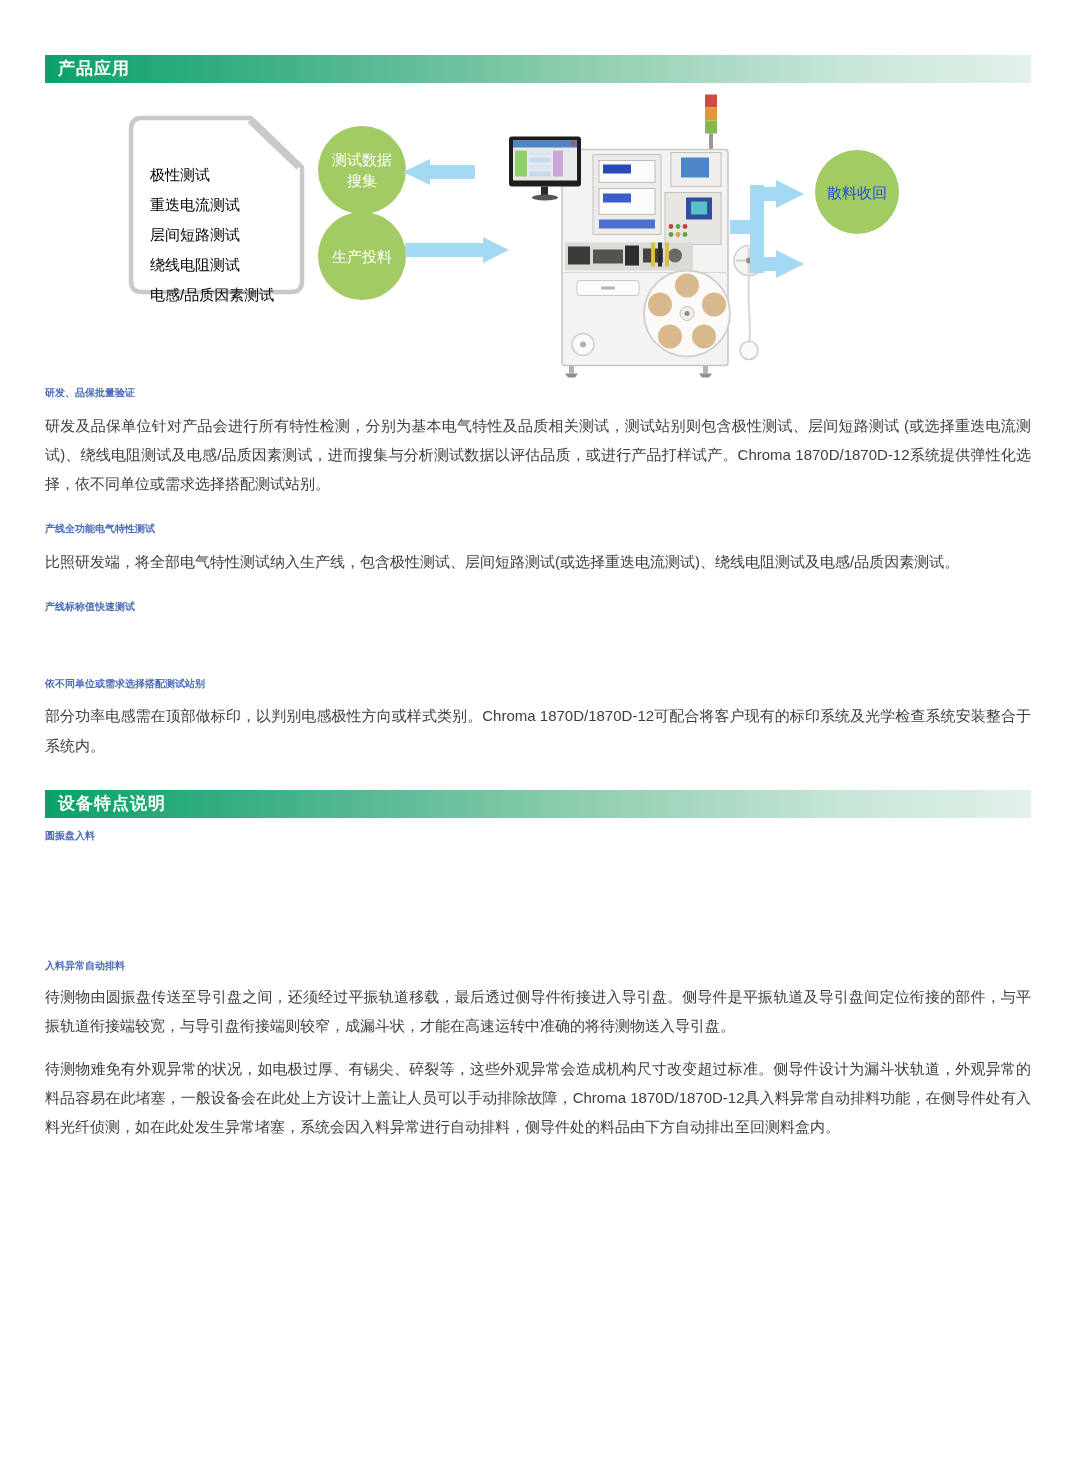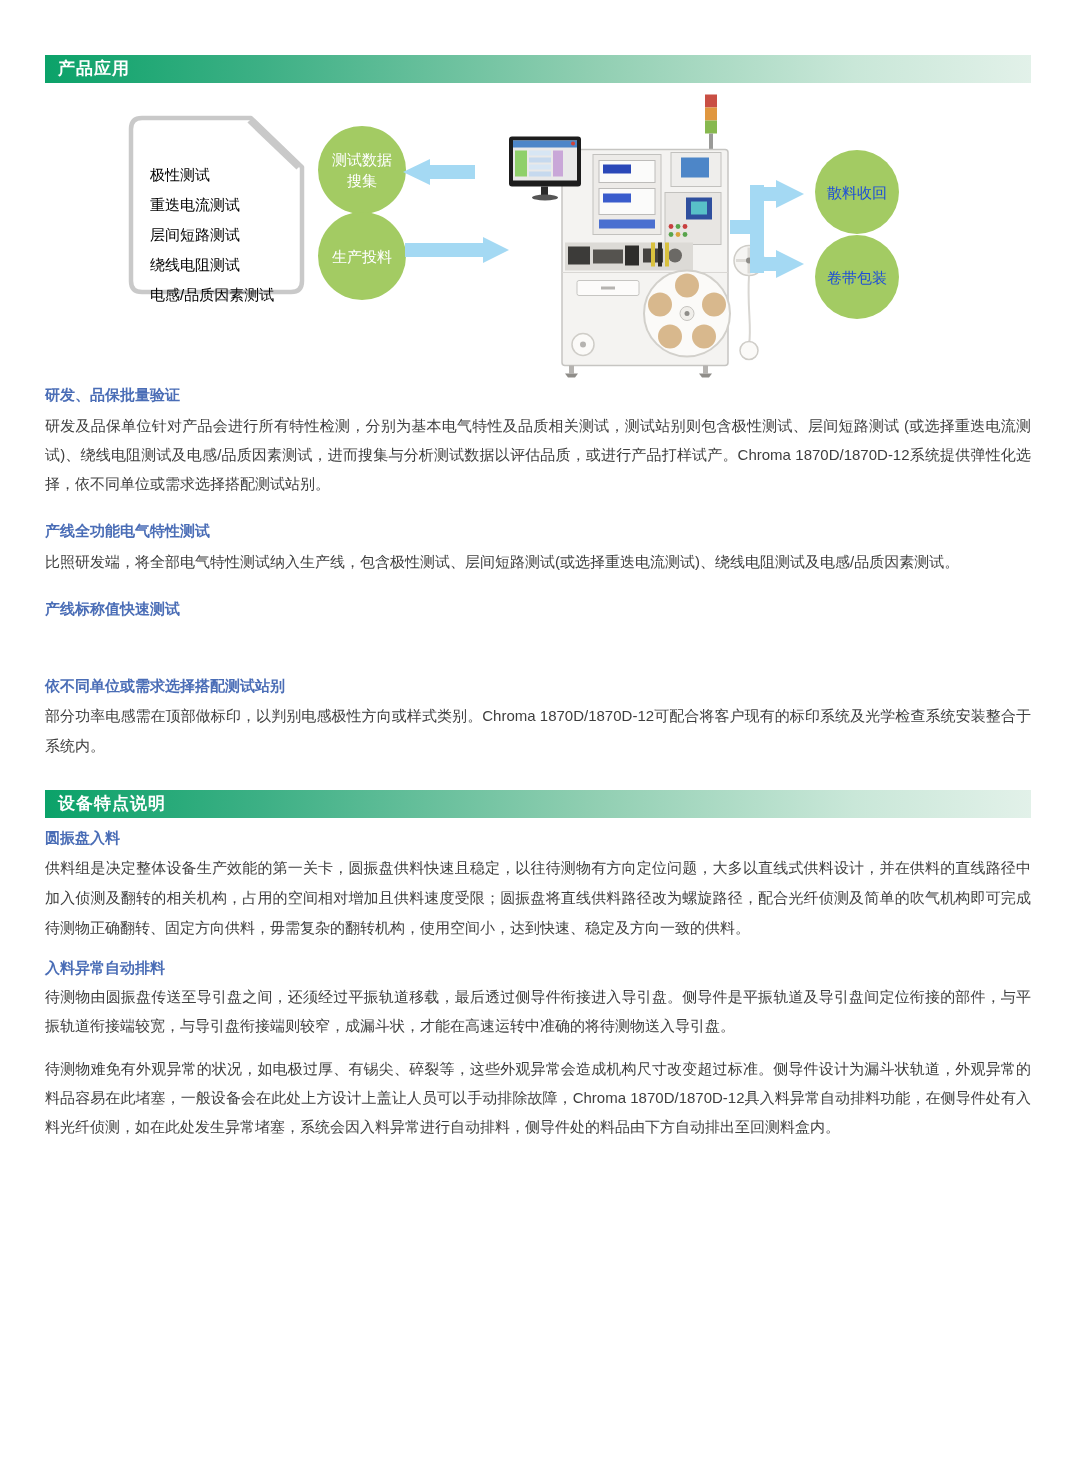--- a/index.html
+++ b/index.html
@@ -24,21 +24,21 @@
   #node-collect{left:273px;top:36px;width:88px;height:88px;}
   #node-feed{left:273px;top:122px;width:88px;height:88px;}
   #node-bulk{left:770px;top:60px;width:84px;height:84px;}
   #node-tape{left:770px;top:145px;width:84px;height:84px;}
   .arrow{position:absolute;}
   #arrow-collect{left:358px;top:69px;}
   #arrow-feed{left:360px;top:147px;}
   #bracket{left:685px;top:85px;}
   .machine{position:absolute;left:420px;top:0px;width:300px;height:290px;}
   
-  .sec-head{position:absolute;left:45px;font-size:15px;font-weight:bold;color:#4a6db6;}
+  .sec-head{position:absolute;left:45px;font-size:10px;font-weight:bold;color:#4a6db6;}
   .body-text{position:absolute;left:45px;width:986px;font-size:15px;line-height:29px;
              color:#3e3e3e;text-align:justify;}
   #app0-h{top:386px;} #app0-b{top:411px;}
   #app1-h{top:522px;} #app1-b{top:547px;}
   #app2-h{top:600px;} #app2-b{top:624px;}
   #app3-h{top:677px;} #app3-b{top:701px;line-height:30px;}
   #feat0-h{top:829px;} #feat0-b{top:853px;line-height:30px;}
   #feat1-h{top:959px;} #feat1-b0{top:982px;} #feat1-b1{top:1054px;}
   
   .photo-row{position:absolute;left:45px;top:1180px;width:986px;display:flex;gap:13px;}
@@ -178,42 +178,38 @@
       <rect x="20" y="10" width="14" height="88" fill="#a4d9f3"></rect>
       <rect x="34" y="12" width="12" height="14" fill="#a4d9f3"></rect>
       <polygon points="46,5 46,33 74,19" fill="#a4d9f3"></polygon>
       <rect x="34" y="82" width="12" height="14" fill="#a4d9f3"></rect>
       <polygon points="46,75 46,103 74,89" fill="#a4d9f3"></polygon>
     </svg>
 
     <div class="node dark" id="node-bulk">
       <span>散料收回</span>
     </div>
-    <div class="node dark" id="node-tape">
-      <span>卷带包装</span>
-    </div>
   </div>
 
   <div class="sec-head" id="app0-h">研发、品保批量验证</div>
   <div class="body-text" id="app0-b">研发及品保单位针对产品会进行所有特性检测，分别为基本电气特性及品质相关测试，测试站别则包含极性测试、层间短路测试 (或选择重迭电流测试)、绕线电阻测试及电感/品质因素测试，进而搜集与分析测试数据以评估品质，或进行产品打样试产。Chroma 1870D/1870D-12系统提供弹性化选择，依不同单位或需求选择搭配测试站别。</div>
 
   <div class="sec-head" id="app1-h">产线全功能电气特性测试</div>
   <div class="body-text" id="app1-b">比照研发端，将全部电气特性测试纳入生产线，包含极性测试、层间短路测试(或选择重迭电流测试)、绕线电阻测试及电感/品质因素测试。</div>
 
   <div class="sec-head" id="app2-h">产线标称值快速测试</div>
 
   <div class="sec-head" id="app3-h">依不同单位或需求选择搭配测试站别</div>
   <div class="body-text" id="app3-b">部分功率电感需在顶部做标印，以判别电感极性方向或样式类别。Chroma 1870D/1870D-12可配合将客户现有的标印系统及光学检查系统安装整合于系统内。</div>
 
   <div class="sec-bar" id="bar2">
     <span>设备特点说明</span>
   </div>
 
   <div class="sec-head" id="feat0-h">圆振盘入料</div>
-  <div class="body-text" id="feat0-b">供料组是决定整体设备生产效能的第一关卡，圆振盘供料快速且稳定，以往待测物有方向定位问题，大多以直线式供料设计，并在供料的直线路径中加入侦测及翻转的相关机构，占用的空间相对增加且供料速度受限；圆振盘将直线供料路径改为螺旋路径，配合光纤侦测及简单的吹气机构即可完成待测物正确翻转、固定方向供料，毋需复杂的翻转机构，使用空间小，达到快速、稳定及方向一致的供料。</div>
 
   <div class="sec-head" id="feat1-h">入料异常自动排料</div>
   <div class="body-text" id="feat1-b0">待测物由圆振盘传送至导引盘之间，还须经过平振轨道移载，最后透过侧导件衔接进入导引盘。侧导件是平振轨道及导引盘间定位衔接的部件，与平振轨道衔接端较宽，与导引盘衔接端则较窄，成漏斗状，才能在高速运转中准确的将待测物送入导引盘。</div>
   <div class="body-text" id="feat1-b1">待测物难免有外观异常的状况，如电极过厚、有锡尖、碎裂等，这些外观异常会造成机构尺寸改变超过标准。侧导件设计为漏斗状轨道，外观异常的料品容易在此堵塞，一般设备会在此处上方设计上盖让人员可以手动排除故障，Chroma 1870D/1870D-12具入料异常自动排料功能，在侧导件处有入料光纤侦测，如在此处发生异常堵塞，系统会因入料异常进行自动排料，侧导件处的料品由下方自动排出至回测料盒内。</div>
 
   <div class="photo-row">
 
     <figure class="photo-fig">
       <div class="photo">
         <svg viewBox="0 0 240 170" preserveAspectRatio="none">

